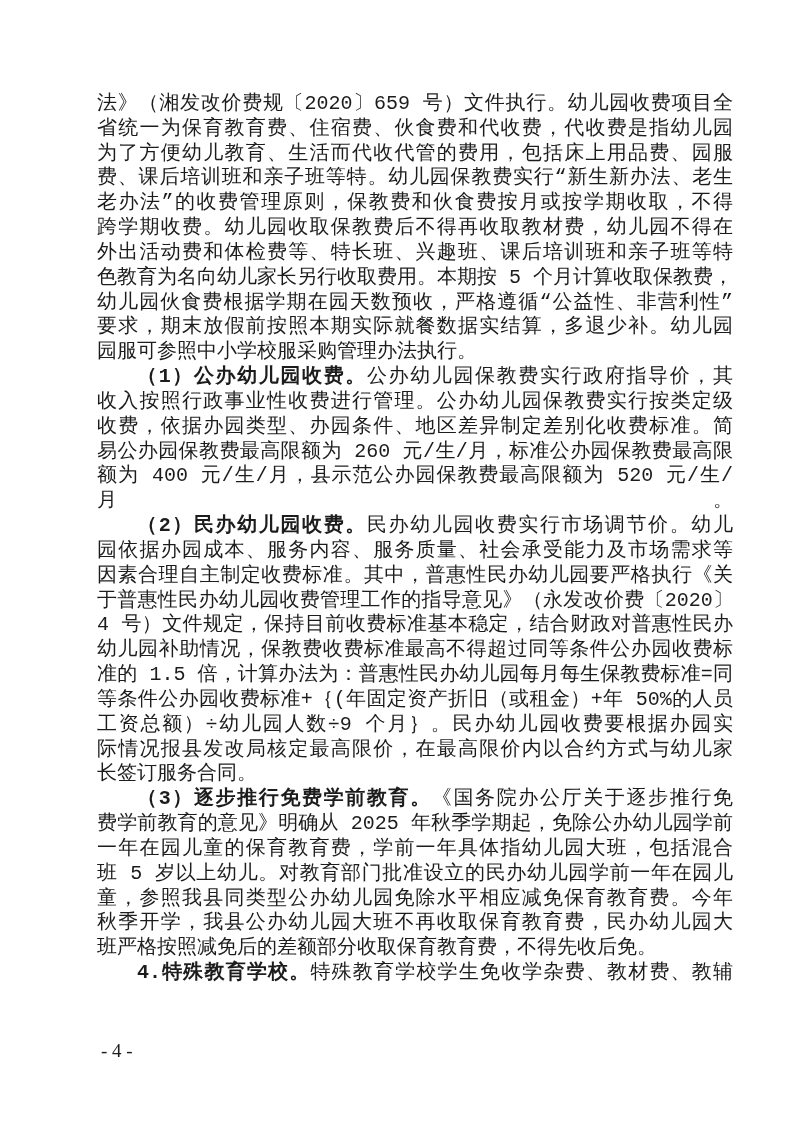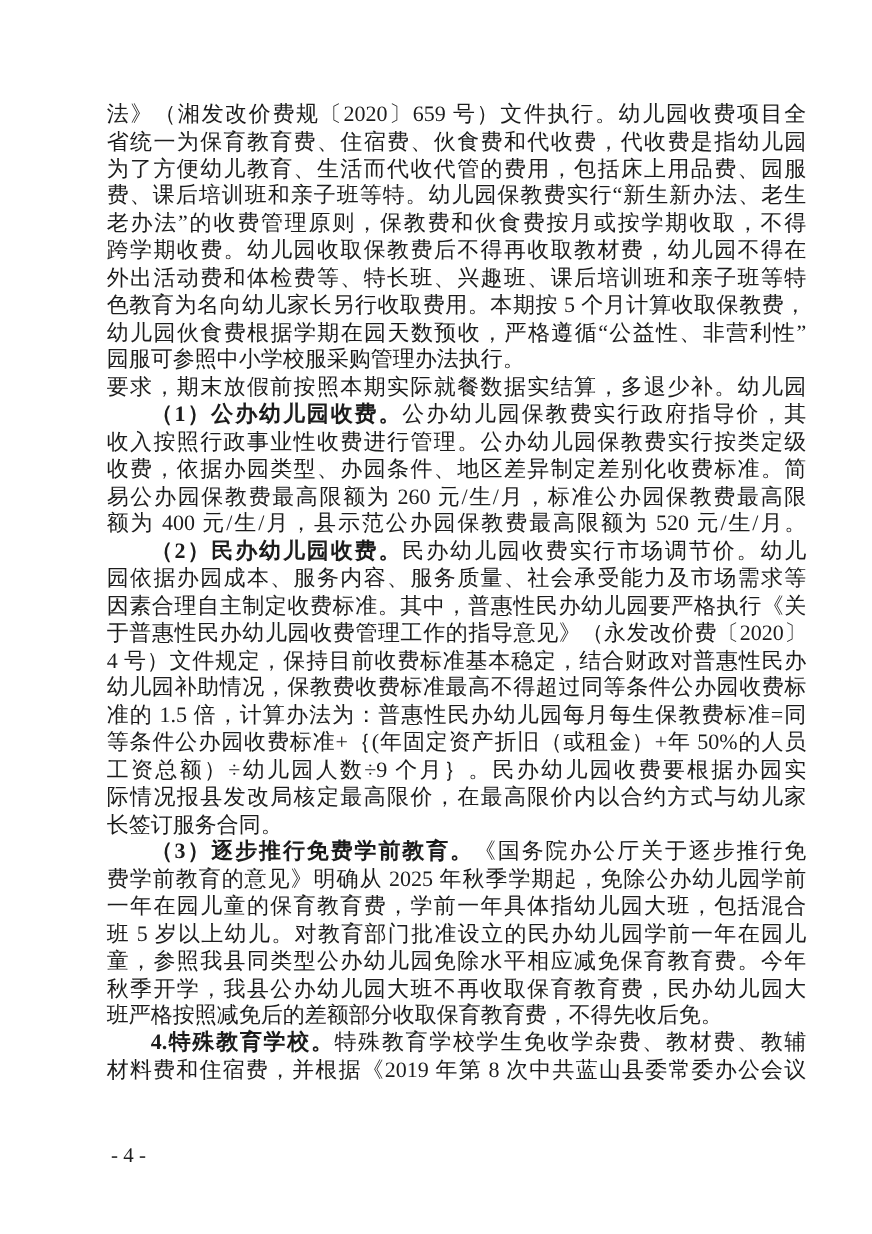--- a/index.html
+++ b/index.html
@@ -17,20 +17,21 @@
   }
   .textblock {
     position: absolute;
     left: 97px; top: 92px;
     width: 636px;
   }
   .line {
     font-size: 20px;
     line-height: 24.83px;
     text-align: justify;
+    font-family: Liberation Mono, monospace;
   }
   .j { text-align-last: justify; }
   .indent { text-indent: 2em; }
   .b { font-weight: 700; }
   .pagenum {
     position: absolute;
     left: 101px; top: 1039px;
     font-size: 19px;
     line-height: 24px;
     color: #1c1c1c;
@@ -45,22 +46,22 @@
     <div>
       <div class="line j"><span>法》（湘发改价费规〔2020〕659 号）文件执行。幼儿园收费项目全</span></div>
       <div class="line j"><span>省统一为保育教育费、住宿费、伙食费和代收费，代收费是指幼儿园</span></div>
       <div class="line j"><span>为了方便幼儿教育、生活而代收代管的费用，包括床上用品费、园服</span></div>
       <div class="line j"><span>费、课后培训班和亲子班等特。幼儿园保教费实行“新生新办法、老生</span></div>
       <div class="line j"><span>老办法”的收费管理原则，保教费和伙食费按月或按学期收取，不得</span></div>
       <div class="line j"><span>跨学期收费。幼儿园收取保教费后不得再收取教材费，幼儿园不得在</span></div>
       <div class="line j"><span>外出活动费和体检费等、特长班、兴趣班、课后培训班和亲子班等特</span></div>
       <div class="line j"><span>色教育为名向幼儿家长另行收取费用。本期按 5 个月计算收取保教费，</span></div>
       <div class="line j"><span>幼儿园伙食费根据学期在园天数预收，严格遵循“公益性、非营利性”</span></div>
+      <div class="line j"><span>要求，期末放假前按照本期实际就餐数据实结算，多退少补。幼儿园</span></div>
       <div class="line"><span>园服可参照中小学校服采购管理办法执行。</span></div>
-      <div class="line j"><span>要求，期末放假前按照本期实际就餐数据实结算，多退少补。幼儿园</span></div>
     </div>
 
     <div>
       <div class="line j indent"><span class="b">（1）公办幼儿园收费。</span><span>公办幼儿园保教费实行政府指导价，其</span></div>
       <div class="line j"><span>收入按照行政事业性收费进行管理。公办幼儿园保教费实行按类定级</span></div>
       <div class="line j"><span>收费，依据办园类型、办园条件、地区差异制定差别化收费标准。简</span></div>
       <div class="line j"><span>易公办园保教费最高限额为 260 元/生/月，标准公办园保教费最高限</span></div>
       <div class="line j"><span>额为 400 元/生/月，县示范公办园保教费最高限额为 520 元/生/月。</span></div>
     </div>
 
@@ -83,19 +84,18 @@
       <div class="line j"><span>费学前教育的意见》明确从 2025 年秋季学期起，免除公办幼儿园学前</span></div>
       <div class="line j"><span>一年在园儿童的保育教育费，学前一年具体指幼儿园大班，包括混合</span></div>
       <div class="line j"><span>班 5 岁以上幼儿。对教育部门批准设立的民办幼儿园学前一年在园儿</span></div>
       <div class="line j"><span>童，参照我县同类型公办幼儿园免除水平相应减免保育教育费。今年</span></div>
       <div class="line j"><span>秋季开学，我县公办幼儿园大班不再收取保育教育费，民办幼儿园大</span></div>
       <div class="line"><span>班严格按照减免后的差额部分收取保育教育费，不得先收后免。</span></div>
     </div>
 
     <div>
       <div class="line j indent"><span class="b">4.特殊教育学校。</span><span>特殊教育学校学生免收学杂费、教材费、教辅</span></div>
-      <div class="line j"><span>材料费和住宿费，并根据《2019 年第 8 次中共蓝山县委常委办公会议</span></div>
     </div>
 
   </div>
 
   <div class="pagenum">- 4 -</div>
 </div>
 
 </body></html>

